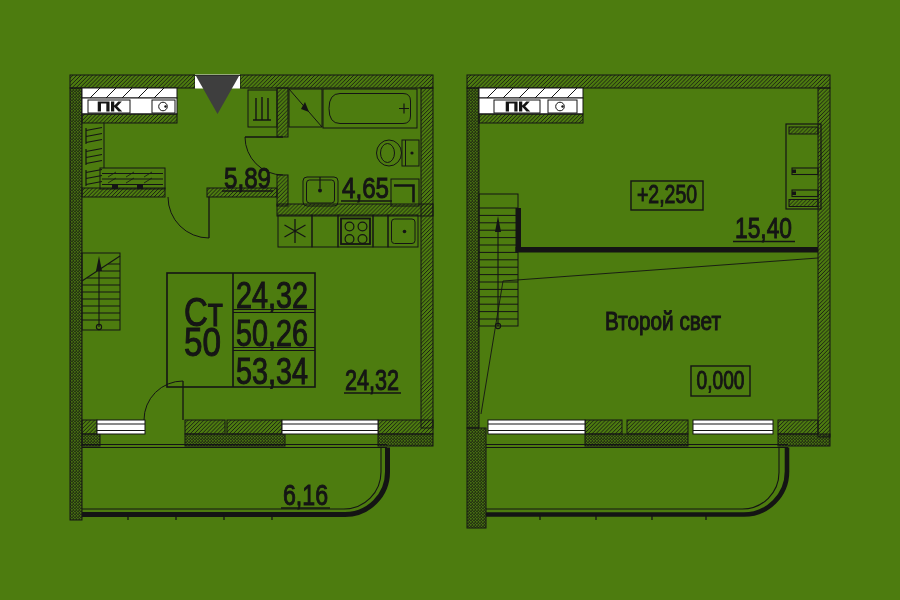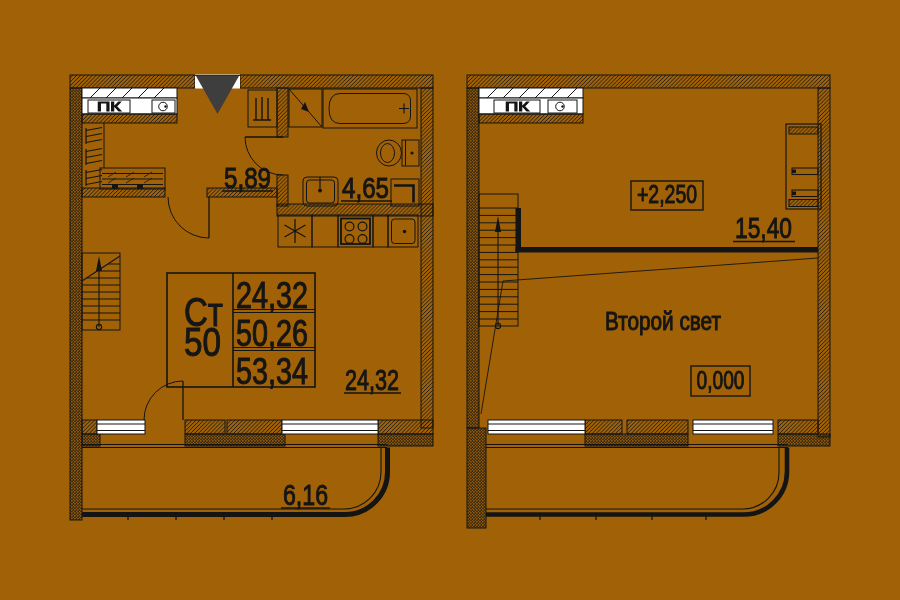--- a/index.html
+++ b/index.html
@@ -1,16 +1,16 @@
 <!DOCTYPE html>
 <html><head>
 <meta charset="utf-8">
 <style>
   html,body{margin:0;padding:0;background:#fff;}
-  .page{width:900px;height:600px;background:#a16207;position:relative;overflow:hidden;}
+  .page{width:900px;height:600px;background:#4d7c0f;position:relative;overflow:hidden;}
   text{font-family:"Liberation Sans",sans-serif;fill:#161616;}
 </style>
 </head>
 <body>
 
 <div class="page">
 <svg width="900" height="600" viewBox="0 0 900 600">
 <defs>
 <pattern id="hatch" patternUnits="userSpaceOnUse" width="3.9" height="3.9">
   <path d="M -1 1 L 1 -1 M 0 3.9 L 3.9 0 M 2.9 4.9 L 4.9 2.9" stroke="#141414" stroke-width="0.9" fill="none"></path>

